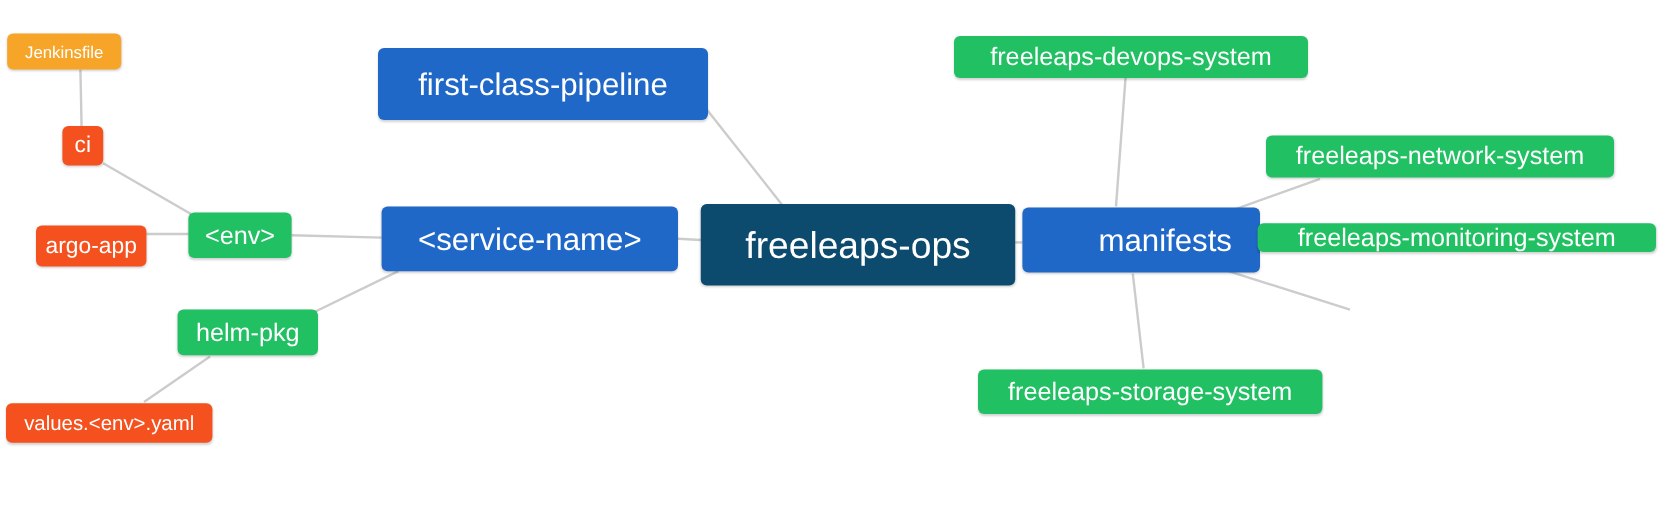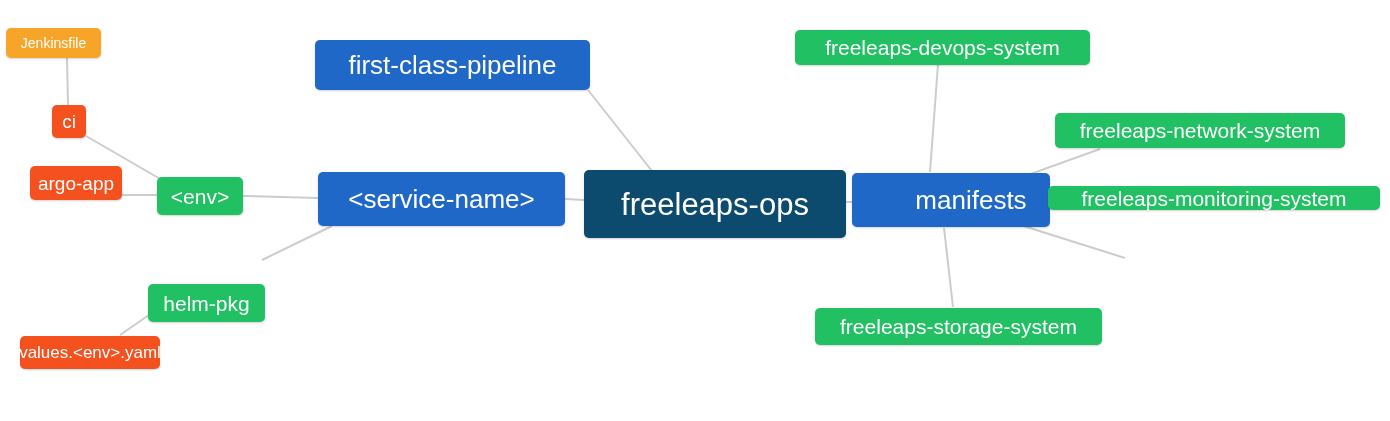--- a/index.html
+++ b/index.html
@@ -58,29 +58,29 @@
     <line x1="1011" y1="181" x2="1100" y2="149"></line>
     <line x1="1011" y1="203" x2="1048" y2="204"></line>
     <line x1="1011" y1="222" x2="1125" y2="258"></line>
     <line x1="944" y1="228" x2="953" y2="307"></line>
   </svg>
 
   <div class="node c-orange fs-l5" style="left:6px;  top:28px;  width:95px;  height:30px;">Jenkinsfile</div>
 
   <div class="node c-red fs-l3" style="left:52px;  top:105px; width:34px;  height:33px;">ci</div>
 
-  <div class="node c-red fs-l3" style="left:30px;  top:166px; width:92px;  height:34px;">argo-app</div>
+  <div class="node c-red fs-l3" style="left:30px;  top:188px; width:92px;  height:34px;">argo-app</div>
 
   <div class="node c-green fs-l2" style="left:157px; top:177px; width:86px;  height:38px;">&lt;env&gt;</div>
 
-  <div class="node c-green fs-l2" style="left:148px; top:258px; width:117px; height:38px;margin-top:26px;">helm-pkg</div>
+  <div class="node c-green fs-l2" style="left:148px; top:258px; width:117px; height:38px;">helm-pkg</div>
 
-  <div class="node c-red fs-l4" style="left:20px;   top:336px; width:140px; height:33px;text-align:right;">values.&lt;env&gt;.yaml</div>
+  <div class="node c-red fs-l4" style="left:5px;   top:336px; width:172px; height:33px;text-align:right;">values.&lt;env&gt;.yaml</div>
 
-  <div class="node c-blue fs-l1" style="left:315px; top:40px;  width:275px; height:50px;">first-class-pipeline</div>
+  <div class="node c-blue fs-l1" style="left:315px; top:40px;  width:275px; height:60px;">first-class-pipeline</div>
 
   <div class="node c-blue fs-l1" style="left:318px; top:172px; width:247px; height:54px;">&lt;service-name&gt;</div>
 
   <div class="node c-dark fs-root" style="left:584px; top:170px; width:262px; height:68px;">freeleaps-ops</div>
 
   <div class="node c-blue fs-l1" style="left:852px; top:173px; width:158px; height:54px;padding-left:40px;">manifests</div>
 
   <div class="node c-green fs-l2" style="left:795px;  top:30px;  width:295px; height:35px;">freeleaps-devops-system</div>
 
   <div class="node c-green fs-l2" style="left:1055px; top:113px; width:290px; height:35px;">freeleaps-network-system</div>

